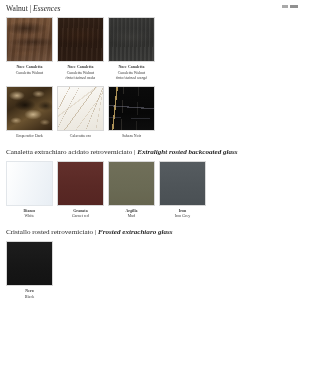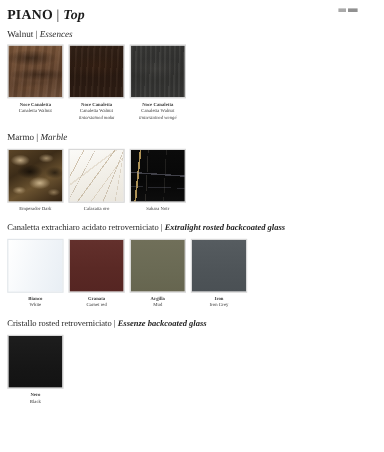--- a/index.html
+++ b/index.html
@@ -165,25 +165,20 @@
 
   .block { margin-top: 10px; }
 </style>
 </head>
 <body>
 
 <div class="page">
 
   <div class="corner-mark"></div>
 
-  <div class="page-title">
-    <span class="rom">PIANO</span>
-    <span class="sep">|</span>
-    <span class="it">Top</span>
-  </div>
 
   <div class="group-title">
     <span>Walnut</span>
     <span>|</span>
     <span class="it">Essences</span>
   </div>
 
   <div class="row">
     <div class="cell">
       <div class="swatch w-walnut"></div>
@@ -203,25 +198,20 @@
     <div class="cell">
       <div class="swatch w-wenge"></div>
       <div class="caption">
         <span class="n1">Noce Canaletta</span>
         <span class="n2">Canaletta Walnut</span>
         <span class="n3">tinto/stained wengé</span>
       </div>
     </div>
   </div>
 
-  <div class="group-title block">
-    <span>Marmo</span>
-    <span>|</span>
-    <span class="it">Marble</span>
-  </div>
 
   <div class="row">
     <div class="cell">
       <div class="swatch m-emperador"></div>
       <div class="caption">
         <span class="n2">Emperador Dark</span>
       </div>
     </div>
     <div class="cell">
       <div class="swatch m-calacatta"></div>
@@ -270,21 +260,21 @@
       <div class="caption">
         <span class="n1">Iron</span>
         <span class="n2">Iron Grey</span>
       </div>
     </div>
   </div>
 
   <div class="section-title block">
     <span>Cristallo rosted retroverniciato</span>
     <span>|</span>
-    <span class="it">Essenze backcoated glass</span>
+    <span class="it">Frosted extrachiaro glass</span>
   </div>
 
   <div class="row">
     <div class="cell">
       <div class="swatch g-nero"></div>
       <div class="caption">
         <span class="n1">Nero</span>
         <span class="n2">Black</span>
       </div>
     </div>

